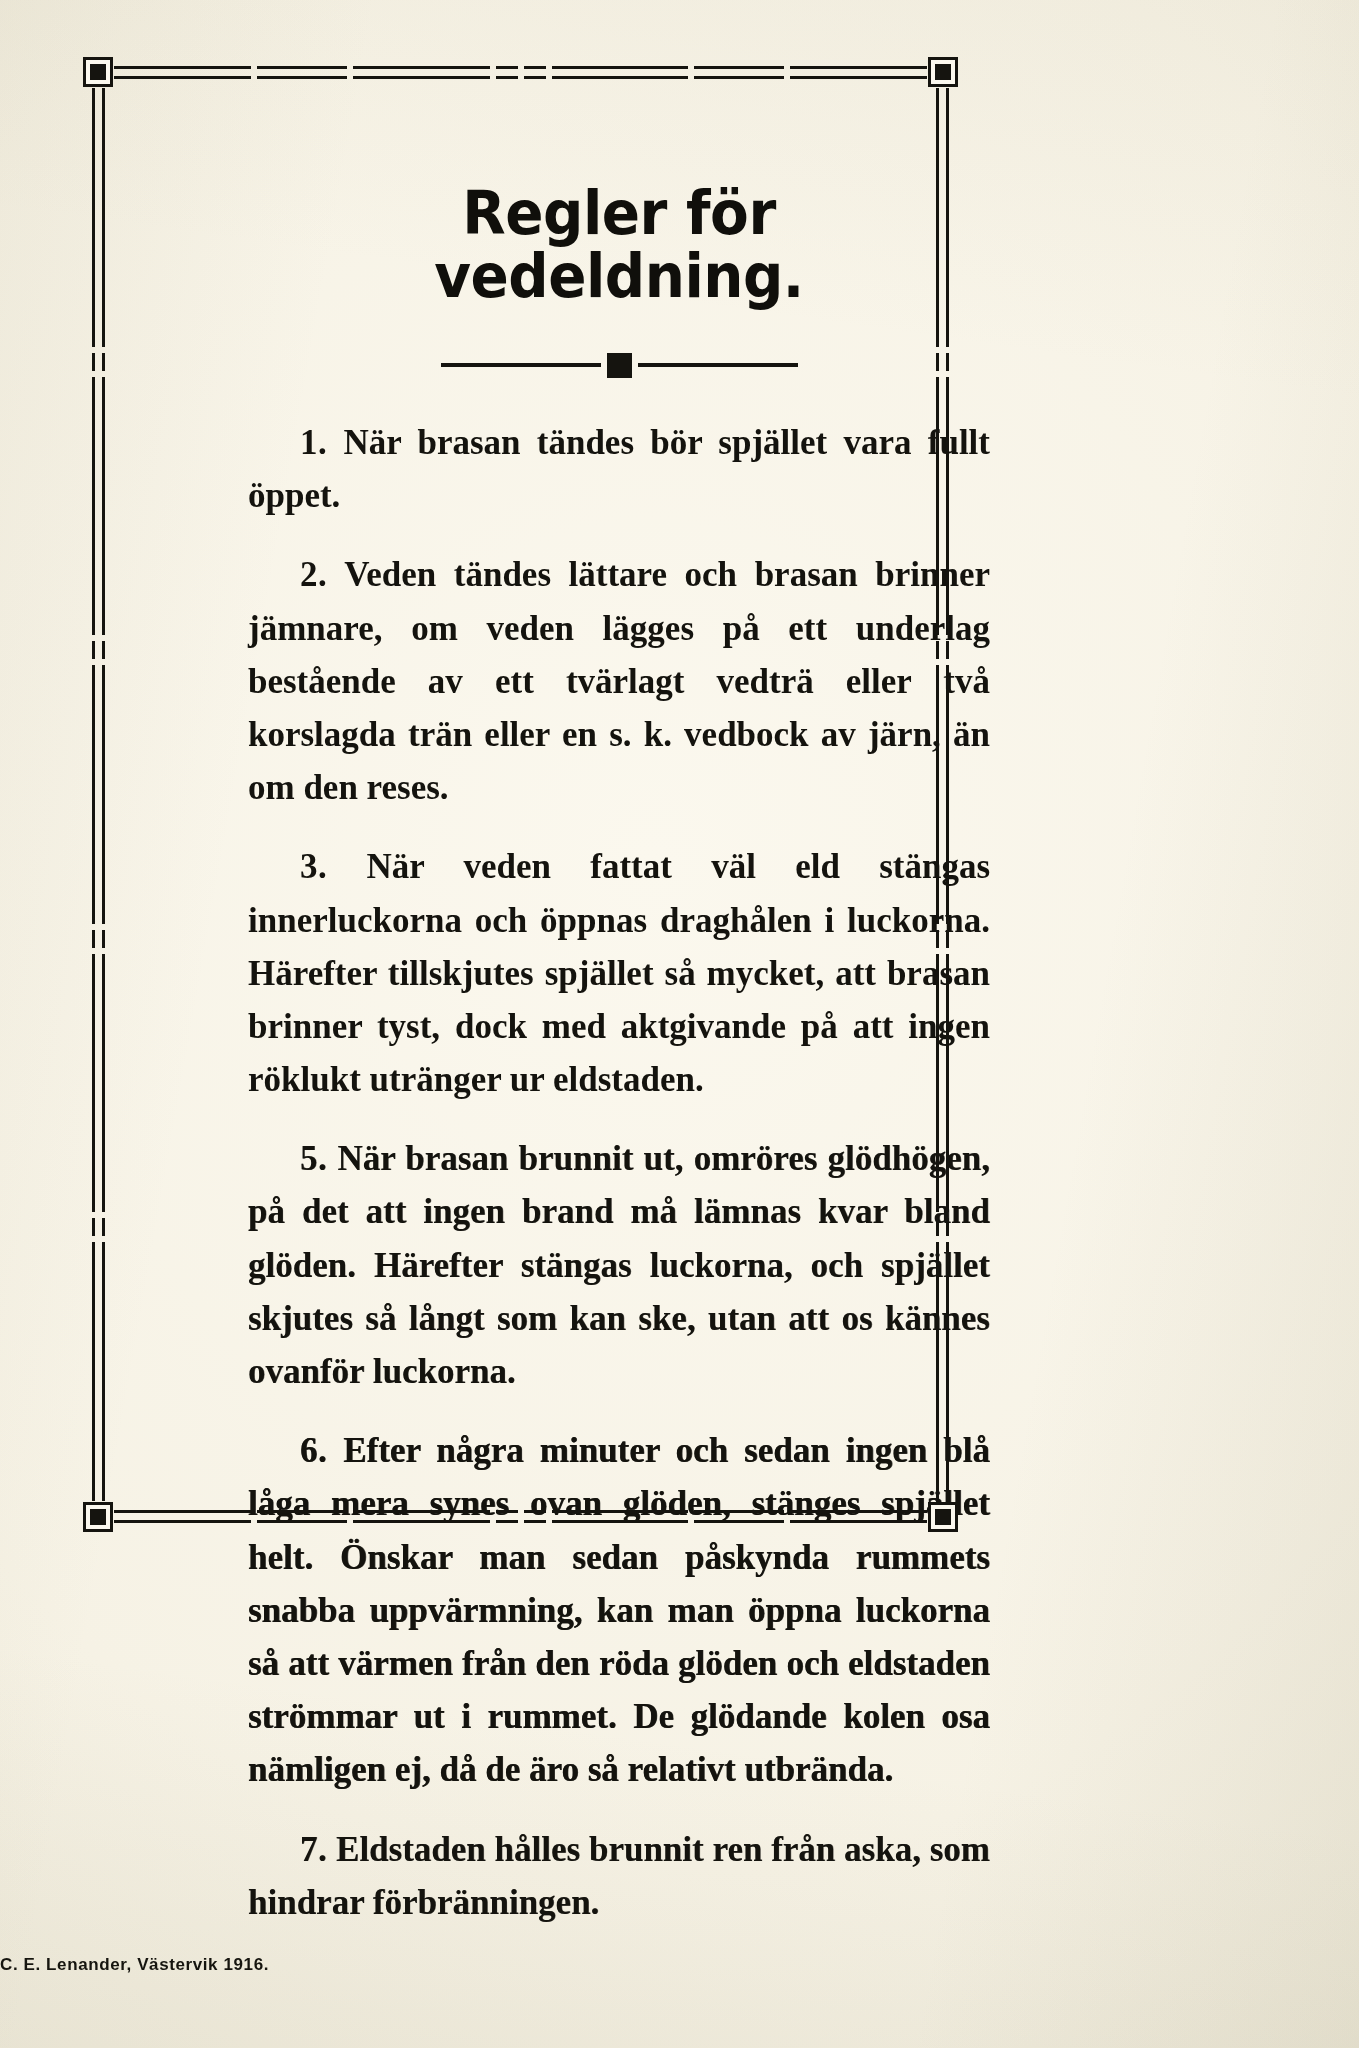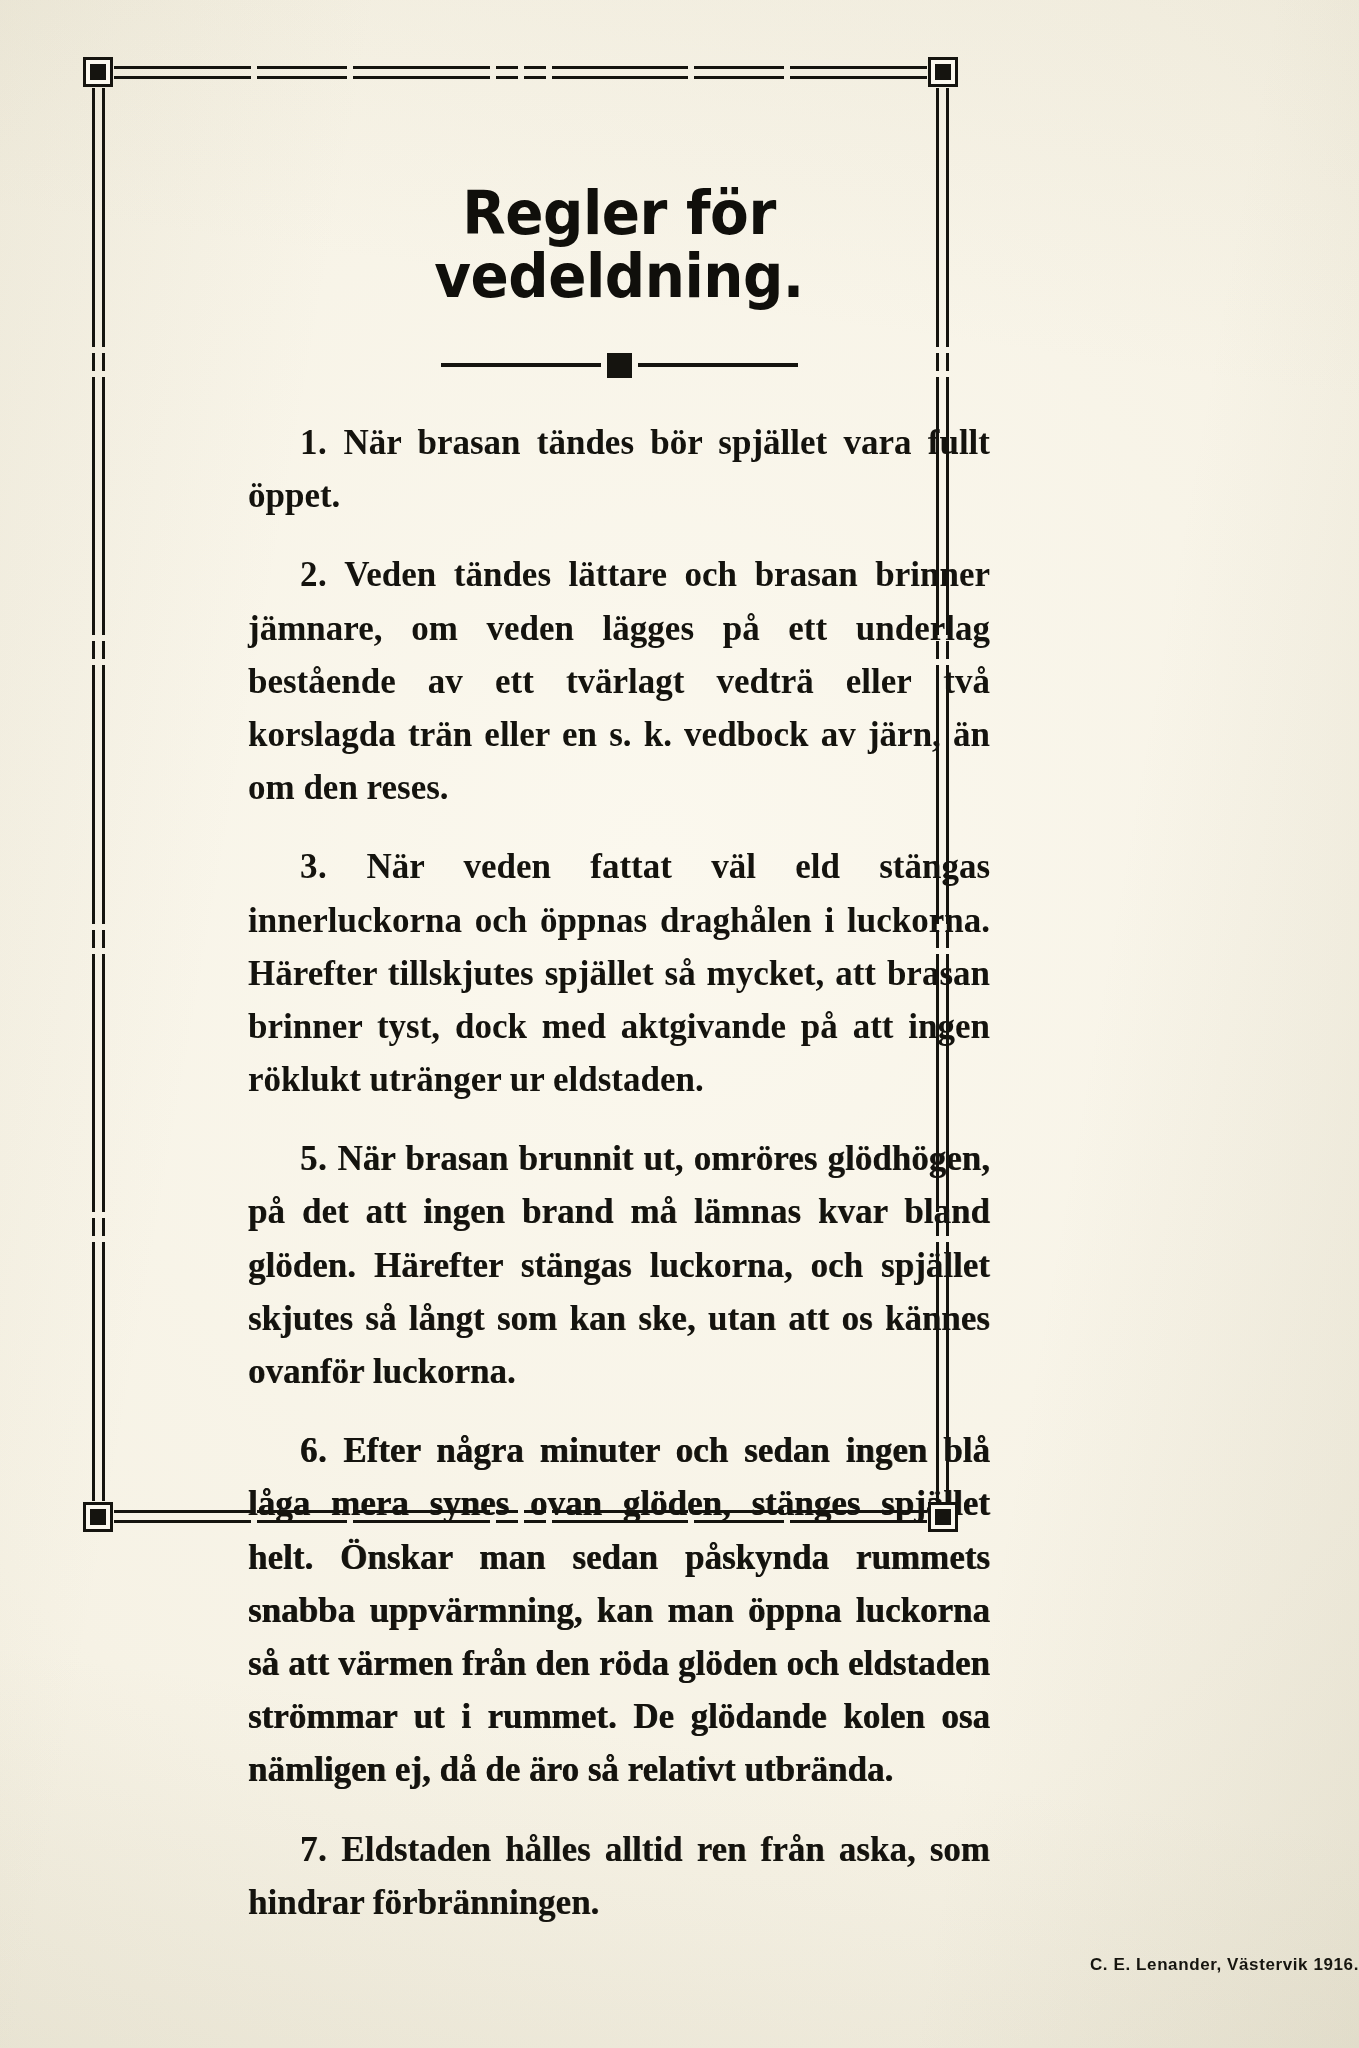--- a/index.html
+++ b/index.html
@@ -179,21 +179,21 @@
   .rule-item.worn-heavy {
     text-shadow: 0.55px 0 0 rgba(20,19,14,0.7), 0 0.35px 0 rgba(20,19,14,0.4);
   }
 
   
   .imprint {
     position: absolute;
     left: 0;
     right: 0;
     top: 1955px;
-    text-align: right;
+    text-align: left;
     font-family: "Liberation Sans", sans-serif;
     font-weight: bold;
     font-size: 17px;
     letter-spacing: 0.6px;
     color: #16150f;
   }
 </style>
 </head>
 <body>
 
@@ -279,21 +279,21 @@
         <li class="rule-item worn">
           <span class="num">5.</span>
           <span>När brasan brunnit ut, omröres glödhögen, på det att ingen brand må lämnas kvar bland glöden. Härefter stängas luckorna, och spjället skjutes så långt som kan ske, utan att os kännes ovanför luckorna.</span>
         </li>
         <li class="rule-item worn-heavy">
           <span class="num">6.</span>
           <span>Efter några minuter och sedan ingen blå låga mera synes ovan glöden, stänges spjället helt. Önskar man sedan påskynda rummets snabba uppvärmning, kan man öppna luckorna så att värmen från den röda glöden och eldstaden strömmar ut i rummet. De glödande kolen osa nämligen ej, då de äro så relativt utbrända.</span>
         </li>
         <li class="rule-item worn">
           <span class="num">7.</span>
-          <span>Eldstaden hålles alltid ren från aska, som hindrar förbränningen.</span>
+          <span>Eldstaden hålles brunnit ren från aska, som hindrar förbränningen.</span>
         </li>
       </ol>
 
     </div>
   </div>
 
   <div class="imprint">C. E. Lenander, Västervik 1916.</div>
 </div>
 
 </body></html>

